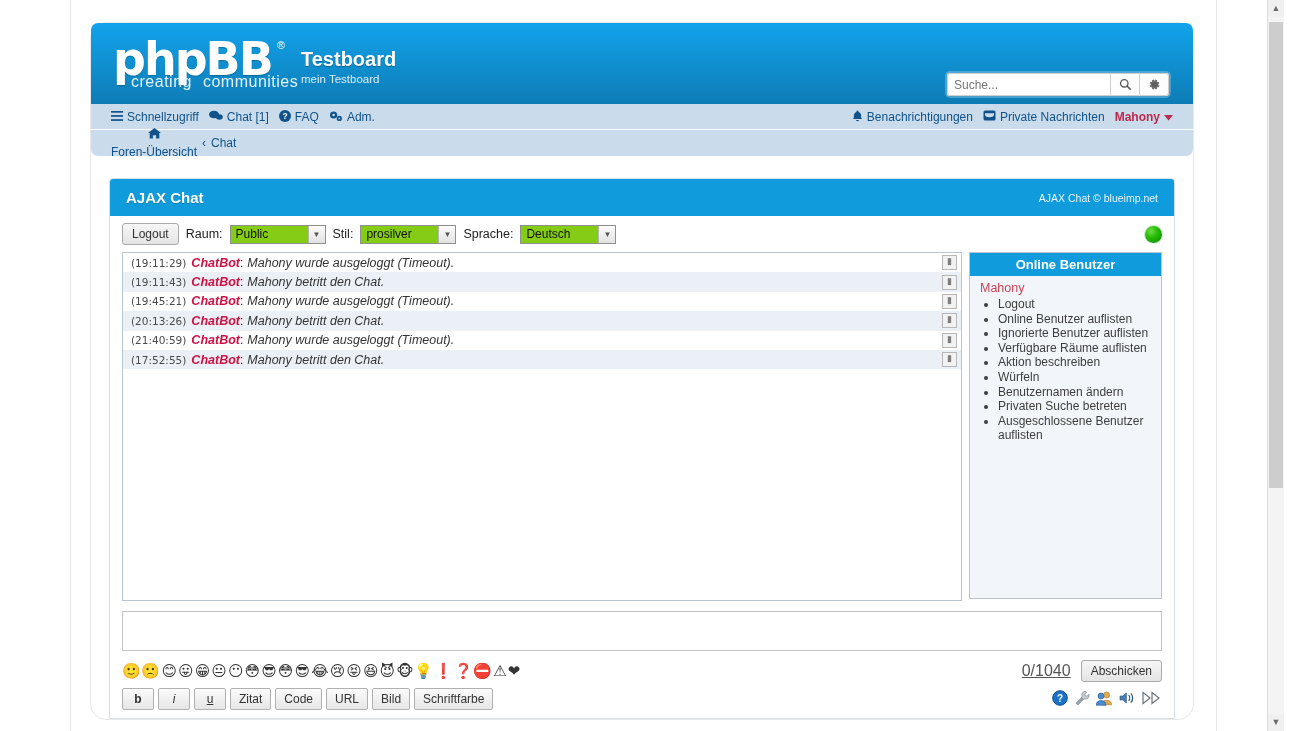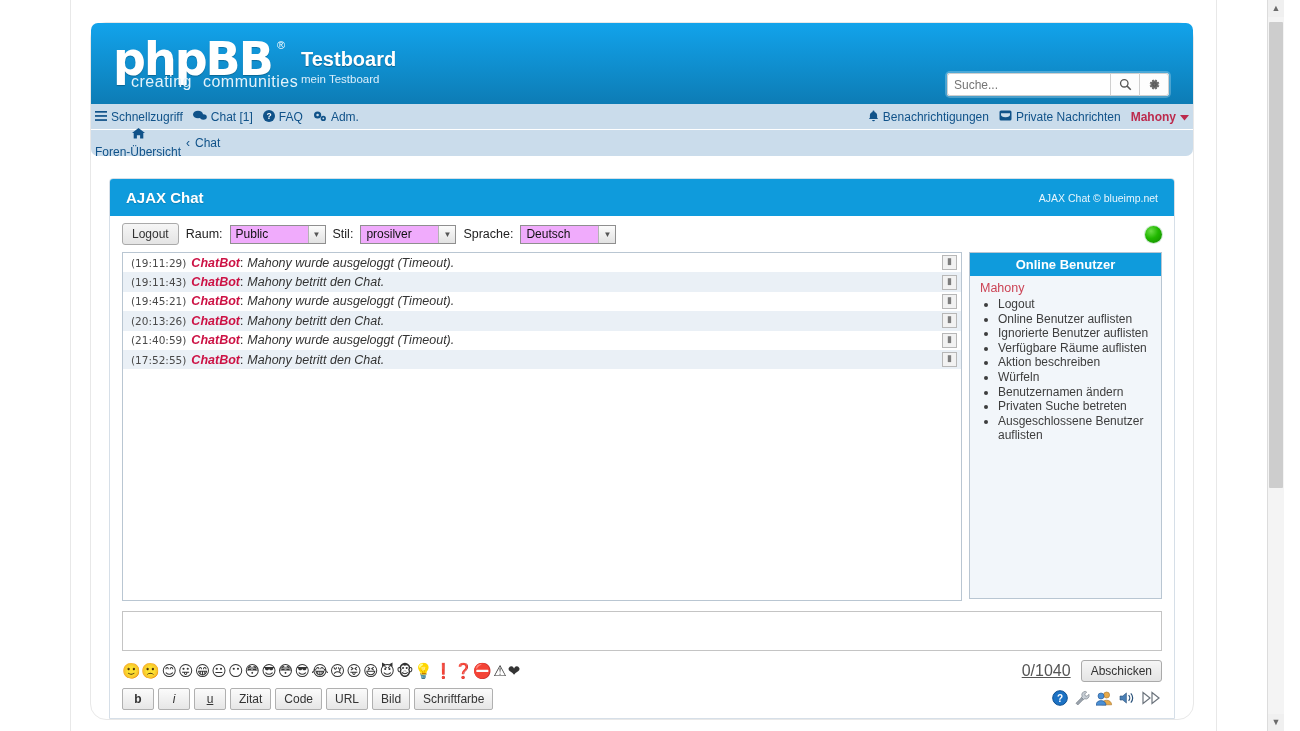--- a/index.html
+++ b/index.html
@@ -166,21 +166,21 @@
     color: #5a5a5a;
   }
 
   
   .navbar {
     background: #cadceb;
     border-bottom: 1px solid #ffffff;
     height: 25px;
     display: flex;
     align-items: center;
-    padding: 0 4px;
+    padding: 0 20px;
     font-size: 12px;
   }
   .navbar.second {
     background: #cadceb;
     border-bottom: none;
     border-radius: 0 0 7px 7px;
     height: 26px;
   }
   .nav-left { display: flex; align-items: center; gap: 10px; flex: 1; }
   .nav-right { display: flex; align-items: center; gap: 10px; }
@@ -242,21 +242,21 @@
     padding: 3px 9px;
     cursor: pointer;
   }
   .tb-label { font-size: 12.5px; color: #222; }
   .select-ui {
     position: relative;
     display: inline-flex;
     align-items: center;
     height: 19px;
     border: 1px solid #8f8f8f;
-    background: #f0abfc;
+    background: #84cc16;
     font-size: 12px;
     color: #111;
     padding: 0 20px 0 5px;
     min-width: 96px;
     box-sizing: border-box;
   }
   .select-ui .caret {
     position: absolute;
     right: 0; top: 0; bottom: 0;
     width: 16px;

